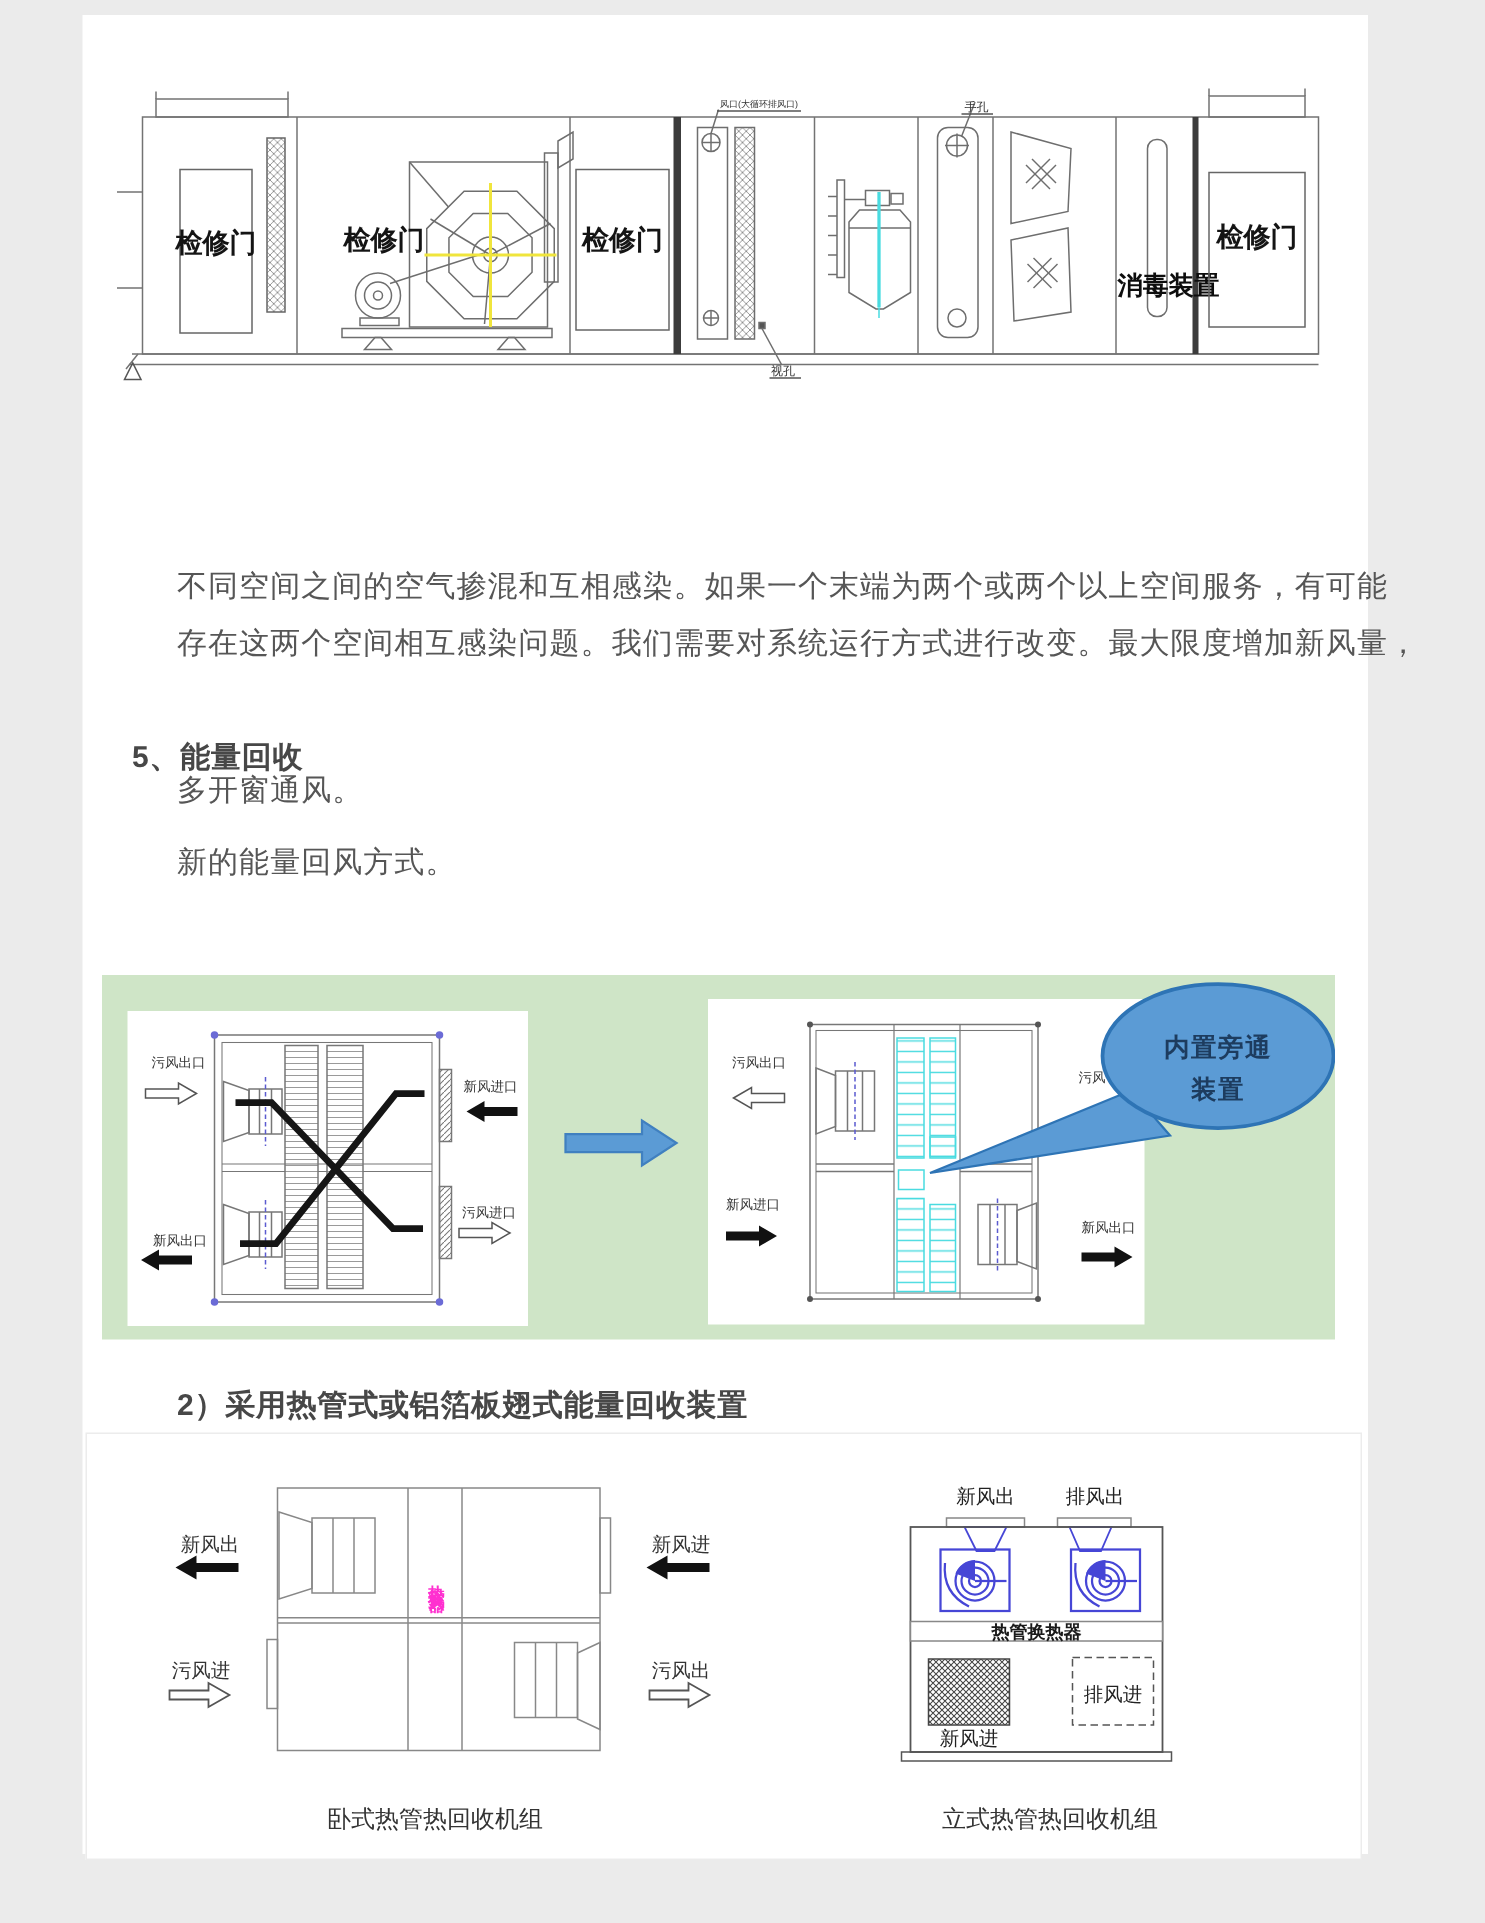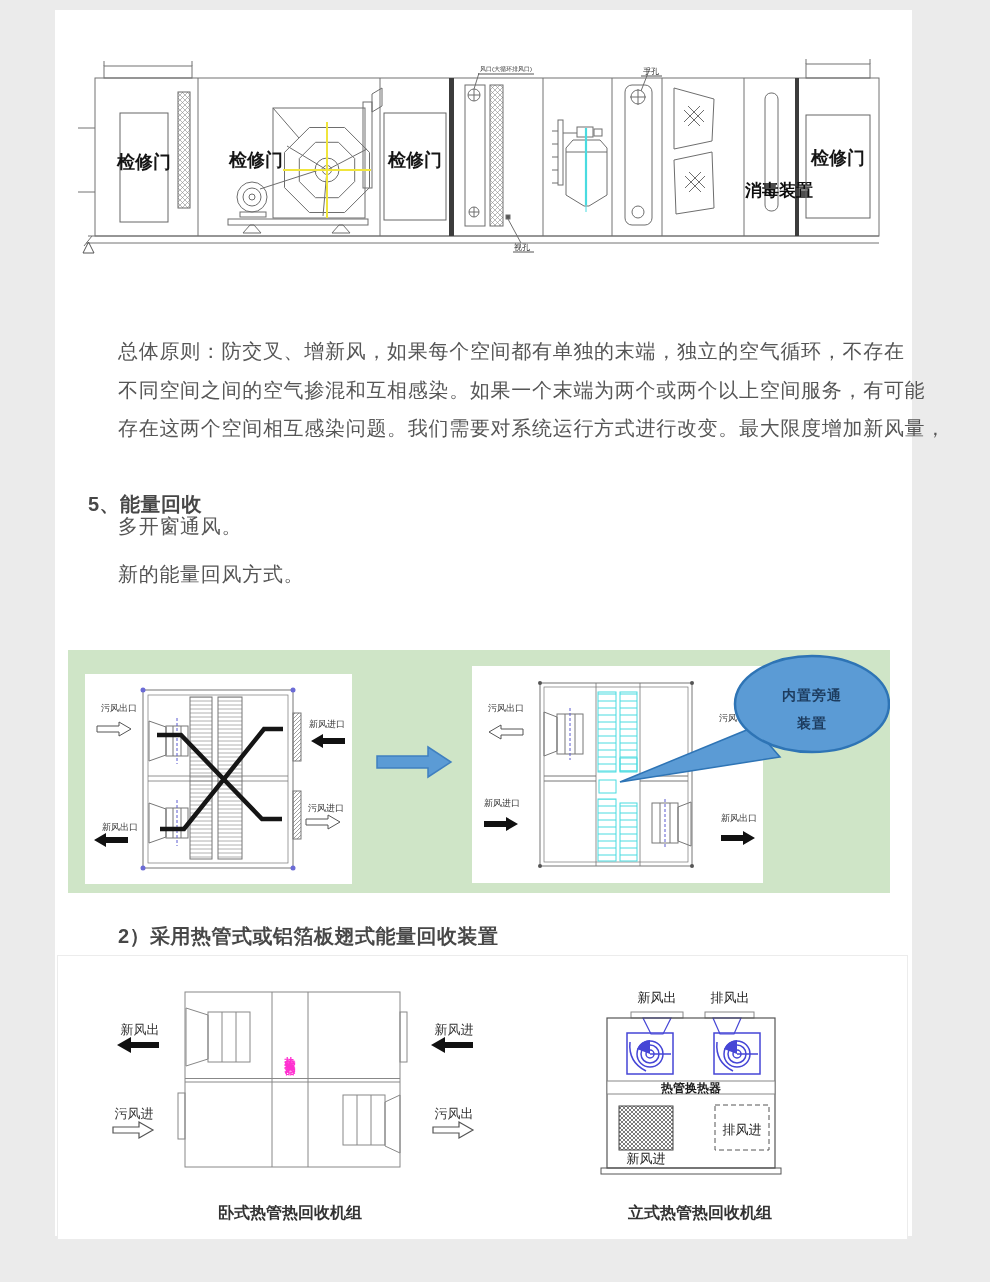--- a/index.html
+++ b/index.html
@@ -4,22 +4,22 @@
 <style>
   html,body{margin:0;padding:0;}
   .page{position:relative;width:990px;height:1282px;background:#ebebeb;overflow:hidden;
         font-family:"Liberation Sans",sans-serif;}
   .card{position:absolute;left:55px;top:10px;width:857px;height:1226px;background:#ffffff;}
   .abs{position:absolute;}
   .h{position:absolute;font-weight:bold;color:#474747;font-size:20px;white-space:nowrap;letter-spacing:0.5px;}
   .bl{position:absolute;color:#565656;font-size:20px;letter-spacing:0.7px;white-space:nowrap;}
   .green-panel{position:absolute;left:68px;top:650px;width:822px;height:243px;background:#cfe5c7;}
   .fig-panel{position:absolute;left:57px;top:955px;width:851px;height:285px;background:#ffffff;border:1px solid #ececec;box-sizing:border-box;}
-  .caption{position:absolute;font-size:16px;font-weight:bold;color:#333333;text-align:center;width:220px;white-space:nowrap;}
-  .bubble-text{position:absolute;width:140px;text-align:center;color:#1d3c5f;font-weight:bold;font-size:14px;letter-spacing:1px;}
+  .caption{position:absolute;font-size:16px;font-weight:normal;color:#333333;text-align:center;width:220px;white-space:nowrap;}
+  .bubble-text{position:absolute;width:140px;text-align:center;color:#1d3c5f;font-weight:bold;font-size:17px;letter-spacing:1px;}
   .vtext{position:absolute;writing-mode:vertical-rl;text-orientation:upright;color:#ff30d0;font-size:11px;font-weight:bold;letter-spacing:2px;}
   svg text{font-family:"Liberation Sans",sans-serif;}
 </style>
 </head>
 <body>
 
 <div class="page">
   <div class="card"></div>
 
   <svg class="abs" style="left:78px;top:50px;" width="812" height="212" viewBox="78 50 812 212">
@@ -150,21 +150,20 @@
         <line x1="701" y1="172" x2="685" y2="188"></line>
     </g>
 
     <rect x="765" y="93" width="13" height="118" rx="6" stroke="#6e6e6e" fill="none"></rect>
     <text x="779" y="196" text-anchor="middle" font-size="17" font-weight="bold" fill="#0d0d0d">消毒装置</text>
 
     <rect x="806" y="115" width="64" height="103" stroke="#666" fill="none"></rect>
     <text x="838" y="164" text-anchor="middle" font-size="18" font-weight="bold" fill="#141414">检修门</text>
   </svg>
 
-  <div class="bl" style="left:118px;top:338px;">总体原则：防交叉、增新风，如果每个空间都有单独的末端，独立的空气循环，不存在</div>
   <div class="bl" style="left:118px;top:377px;">不同空间之间的空气掺混和互相感染。如果一个末端为两个或两个以上空间服务，有可能</div>
   <div class="bl" style="left:118px;top:415px;">存在这两个空间相互感染问题。我们需要对系统运行方式进行改变。最大限度增加新风量，</div>
   <div class="bl" style="left:118px;top:473px;margin-top:40px;">多开窗通风。</div>
 
   <div class="h" style="left:88px;top:491px;">5、能量回收</div>
   <div class="bl" style="left:118px;top:561px;text-align:right;">新的能量回风方式。</div>
 
   <div class="green-panel"></div>
   <svg class="abs" style="left:68px;top:650px;" width="822" height="243" viewBox="68 650 822 243">
     <defs>

